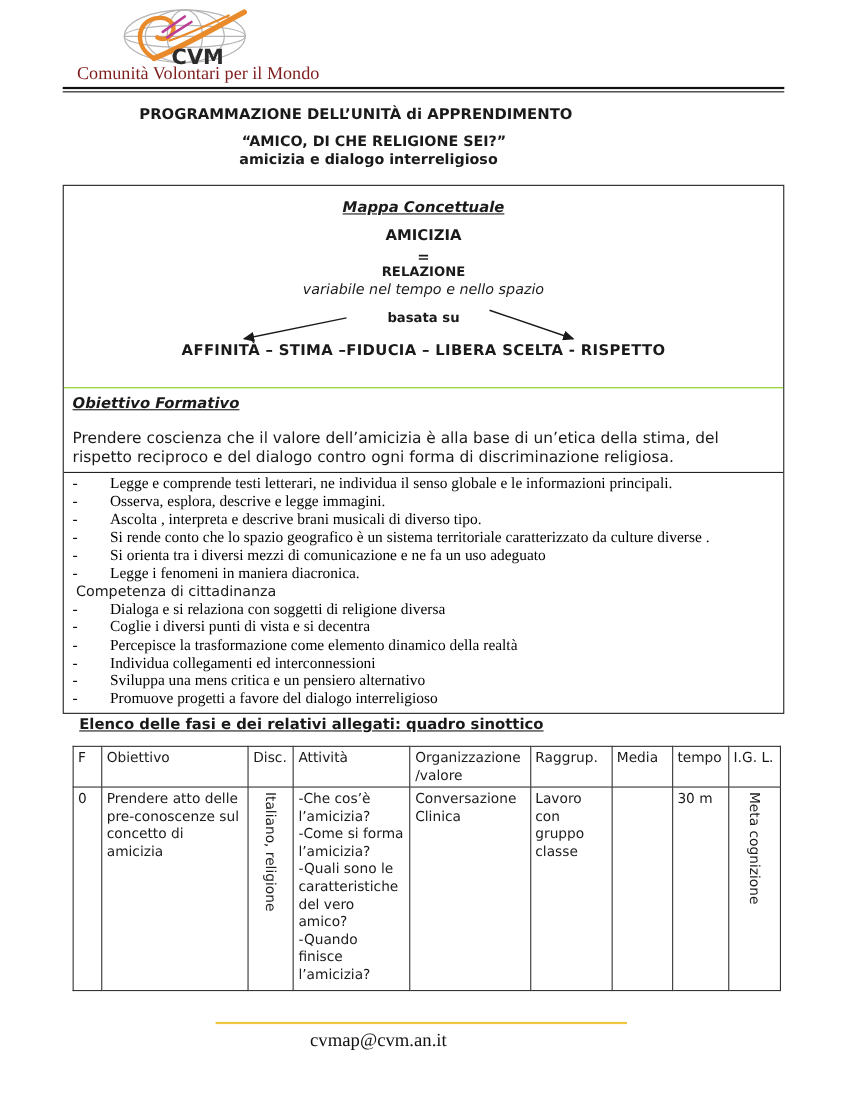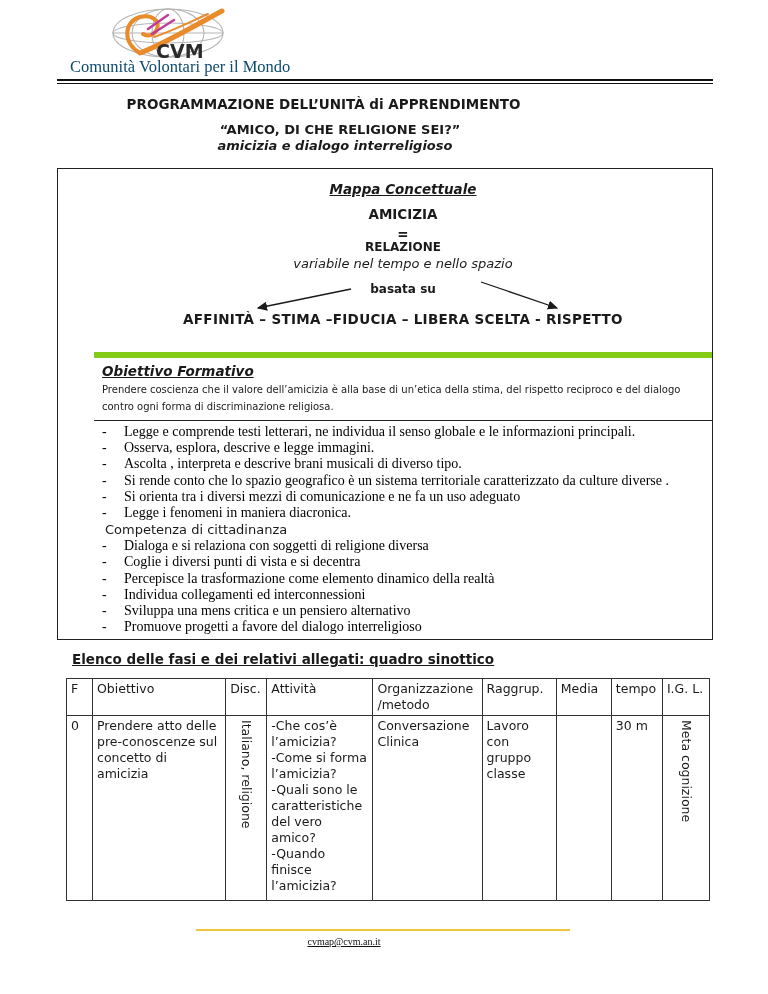--- a/index.html
+++ b/index.html
@@ -2,65 +2,65 @@
 <html><head>
 <meta charset="utf-8">
 <style>
   * { margin:0; padding:0; box-sizing:border-box; }
   html,body { background:#ffffff; }
   body { width:768px; height:994px; position:relative; font-family:"DejaVu Sans",sans-serif; color:#1a1a1a; }
   .abs { position:absolute; }
 
   
   .logo-svg { left:110px; top:7px; width:122px; height:56px; }
-  .org-name { left:70px; top:57px; font-family:"Liberation Serif",serif; font-size:16.5px; color:#0c4a6e; }
+  .org-name { left:70px; top:57px; font-family:"Liberation Serif",serif; font-size:16.5px; color:#7f1d1d; }
   .head-rule { left:57px; top:79px; width:656px; height:5px; border-top:2.5px solid #111; border-bottom:1px solid #111; }
 
   .doc-title  { left:0; top:96px;  width:647px; text-align:center; font-size:13.5px; font-weight:bold; }
   .doc-sub1   { left:0; top:122px; width:680px; text-align:center; font-size:13px; font-weight:bold; }
-  .doc-sub2   { left:0; top:138px; width:670px; text-align:center; font-size:13px; font-weight:bold; font-style:italic; }
-
-  
-  .main-box { left:57px; top:168px; width:656px; border:1px solid #222;padding-left:36px; }
+  .doc-sub2   { left:0; top:138px; width:670px; text-align:center; font-size:13px; font-weight:bold; }
+
+  
+  .main-box { left:57px; top:168px; width:656px; border:1px solid #222; }
   .sec-mappa { position:relative; height:183px; }
   .sec-mappa .c { position:absolute; left:0; width:100%; text-align:center; }
   .mappa-title { top:12px; font-size:13.5px; font-weight:bold; font-style:italic; text-decoration:underline; }
   .node-a   { top:37px;  font-size:13.5px; font-weight:bold; }
   .node-eq  { top:57px;  font-size:13.5px; font-weight:bold; }
   .node-b   { top:71px;  font-size:12px; font-weight:bold; }
   .node-note{ top:87px;  font-size:13px; font-style:italic; }
   .basata   { top:113px; font-size:12px; font-weight:bold; }
   .base-line{ top:142px; font-size:13.5px; font-weight:bold; letter-spacing:0.3px; }
   .arrows-svg { position:absolute; left:0; top:0; width:654px; height:183px; }
 
-  .sec-obiettivo { border-top:6px solid #84cc16; padding:3px 8px 5px 8px; min-height:59px; }
+  .sec-obiettivo { border-top:1px solid #84cc16; padding:3px 8px 5px 8px; min-height:59px; }
   .ob-title { font-size:13.5px; font-weight:bold; font-style:italic; text-decoration:underline; }
-  .ob-text  { font-size:10px; line-height:16.5px; margin-top:2px; }
+  .ob-text  { font-size:14px; line-height:16.5px; margin-top:16px; }
 
   .sec-comp { border-top:1px solid #222; padding:3px 6px 4px 6px; }
   .comp-title { font-size:13px; line-height:17px; }
   .comp-title.indent { padding-left:5px; }
   .blist .bi { display:flex; font-family:"Liberation Serif",serif; font-size:14px; line-height:16.2px; color:#000; }
   .blist .dash { width:24px; padding-left:2px; flex:none; }
-  .blist .bt { flex:1; }
+  .blist .bt { flex:1;margin-left:12px; }
 
   
   .elenco { left:72px; top:651px; font-size:13.5px; font-weight:bold; text-decoration:underline; }
 
   
   .syn-table { left:66px; top:678px; width:644px; border-collapse:collapse; table-layout:fixed; }
   .syn-table th, .syn-table td { border:1px solid #333; vertical-align:top; text-align:left; font-weight:normal; font-size:12.5px; line-height:16px; padding:2px 4px; overflow:hidden; }
   .syn-table thead tr { height:34px; }
   .syn-table tbody tr { height:185px; }
   .prewrap { white-space:pre-line; }
   .vert { writing-mode:vertical-rl; height:170px; margin:2px auto 0 auto; font-size:12.5px; }
 
   
   .foot-line { left:196px; top:929px; width:374px; height:2px; background:#F0C63C; }
-  .foot-mail { left:0; top:936px; width:688px; text-align:center; font-family:"Liberation Serif",serif; font-size:10px; color:#111;text-decoration:underline; }
+  .foot-mail { left:0; top:936px; width:688px; text-align:center; font-family:"Liberation Serif",serif; font-size:17px; color:#111; }
 </style>
 </head>
 <body>
 
 <svg class="abs logo-svg" viewBox="0 0 122 56">
   <g stroke="#b5b5b5" stroke-width="1.1" fill="none">
     <ellipse cx="58" cy="26" rx="55" ry="24"></ellipse>
     <ellipse cx="58" cy="26" rx="36" ry="24"></ellipse>
     <ellipse cx="58" cy="26" rx="16" ry="24"></ellipse>
     <ellipse cx="58" cy="26" rx="55" ry="10"></ellipse>
@@ -177,21 +177,21 @@
       <col style="width:55px">
       <col style="width:51px">
       <col style="width:47px">
   </colgroup>
   <thead>
     <tr>
       <th>F</th>
       <th>Obiettivo</th>
       <th>Disc.</th>
       <th>Attività</th>
-      <th>Organizzazione /metodo</th>
+      <th>Organizzazione /valore</th>
       <th>Raggrup.</th>
       <th>Media</th>
       <th>tempo</th>
       <th>I.G. L.</th>
     </tr>
   </thead>
   <tbody>
     <tr>
       <td>0</td>
       <td>Prendere atto delle pre-conoscenze sul concetto di amicizia</td>

